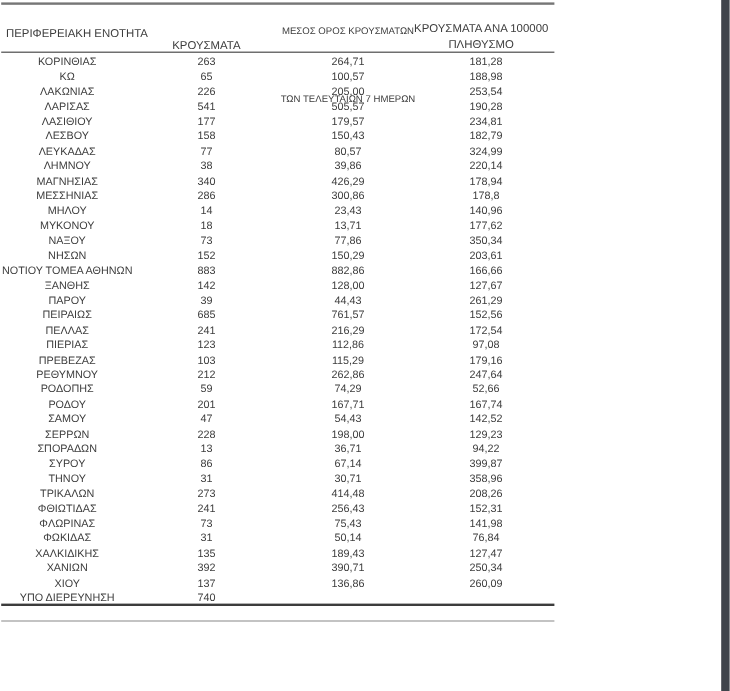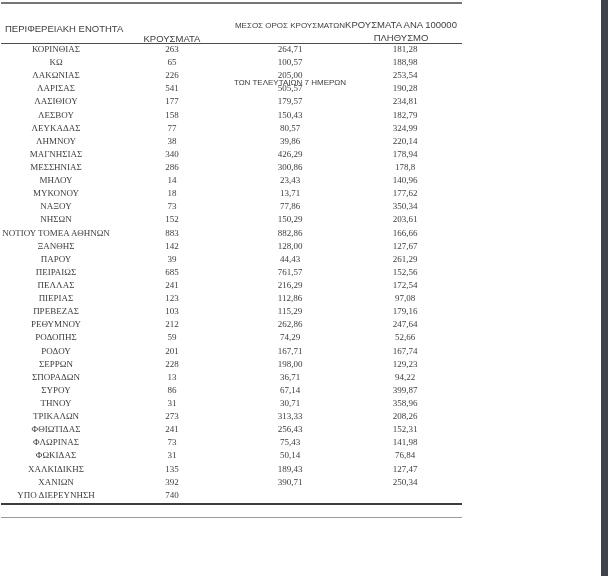--- a/index.html
+++ b/index.html
@@ -30,21 +30,21 @@
   .hdr-col3.l1 { top: 21px; }
   .hdr-col3.l2 { top: 33.5px; margin-top: 44px; }
   .hdr-col4 { left: 344px; width: 114px; text-align: center; font-size: 9.5px; }
   .hdr-col4.l1 { top: 19px; }
   .hdr-col4.l2 { top: 31.5px; }
 
   .tbody {
     position: absolute; left: 0; top: 44px; width: 462px; height: 459px;
     display: flex; flex-direction: column;
   }
-  .trow { flex: 1 1 auto; display: flex; align-items: flex-start; font-family: Liberation Serif, serif; }
+  .trow { flex: 1 1 auto; display: flex; align-items: flex-end; }
   .tcell { font-size: 9px; text-align: center; white-space: nowrap; overflow: visible; color: #3d3d3d; }
   .tcell.c1 { width: 112px; }
   .tcell.c2 { width: 120px; }
   .tcell.c3 { width: 116px; }
   .tcell.c4 { width: 114px; }
 </style>
 </head>
 <body>
 
 <div class="page">
@@ -202,20 +202,26 @@
         <div class="tcell c3">74,29</div>
         <div class="tcell c4">52,66</div>
       </div>
       <div class="trow">
         <div class="tcell c1">ΡΟΔΟΥ</div>
         <div class="tcell c2">201</div>
         <div class="tcell c3">167,71</div>
         <div class="tcell c4">167,74</div>
       </div>
       <div class="trow">
+        <div class="tcell c1">ΣΑΜΟΥ</div>
+        <div class="tcell c2">47</div>
+        <div class="tcell c3">54,43</div>
+        <div class="tcell c4">142,52</div>
+      </div>
+      <div class="trow">
         <div class="tcell c1">ΣΕΡΡΩΝ</div>
         <div class="tcell c2">228</div>
         <div class="tcell c3">198,00</div>
         <div class="tcell c4">129,23</div>
       </div>
       <div class="trow">
         <div class="tcell c1">ΣΠΟΡΑΔΩΝ</div>
         <div class="tcell c2">13</div>
         <div class="tcell c3">36,71</div>
         <div class="tcell c4">94,22</div>
@@ -228,21 +234,21 @@
       </div>
       <div class="trow">
         <div class="tcell c1">ΤΗΝΟΥ</div>
         <div class="tcell c2">31</div>
         <div class="tcell c3">30,71</div>
         <div class="tcell c4">358,96</div>
       </div>
       <div class="trow">
         <div class="tcell c1">ΤΡΙΚΑΛΩΝ</div>
         <div class="tcell c2">273</div>
-        <div class="tcell c3">313,33</div>
+        <div class="tcell c3">414,48</div>
         <div class="tcell c4">208,26</div>
       </div>
       <div class="trow">
         <div class="tcell c1">ΦΘΙΩΤΙΔΑΣ</div>
         <div class="tcell c2">241</div>
         <div class="tcell c3">256,43</div>
         <div class="tcell c4">152,31</div>
       </div>
       <div class="trow">
         <div class="tcell c1">ΦΛΩΡΙΝΑΣ</div>
@@ -262,20 +268,26 @@
         <div class="tcell c3">189,43</div>
         <div class="tcell c4">127,47</div>
       </div>
       <div class="trow">
         <div class="tcell c1">ΧΑΝΙΩΝ</div>
         <div class="tcell c2">392</div>
         <div class="tcell c3">390,71</div>
         <div class="tcell c4">250,34</div>
       </div>
       <div class="trow">
+        <div class="tcell c1">ΧΙΟΥ</div>
+        <div class="tcell c2">137</div>
+        <div class="tcell c3">136,86</div>
+        <div class="tcell c4">260,09</div>
+      </div>
+      <div class="trow">
         <div class="tcell c1">ΥΠΟ ΔΙΕΡΕΥΝΗΣΗ</div>
         <div class="tcell c2">740</div>
         <div class="tcell c3"></div>
         <div class="tcell c4"></div>
       </div>
     </div>
 
   <div class="rule rule-bottom"></div>
   <div class="rule rule-footer"></div>
 </div>

